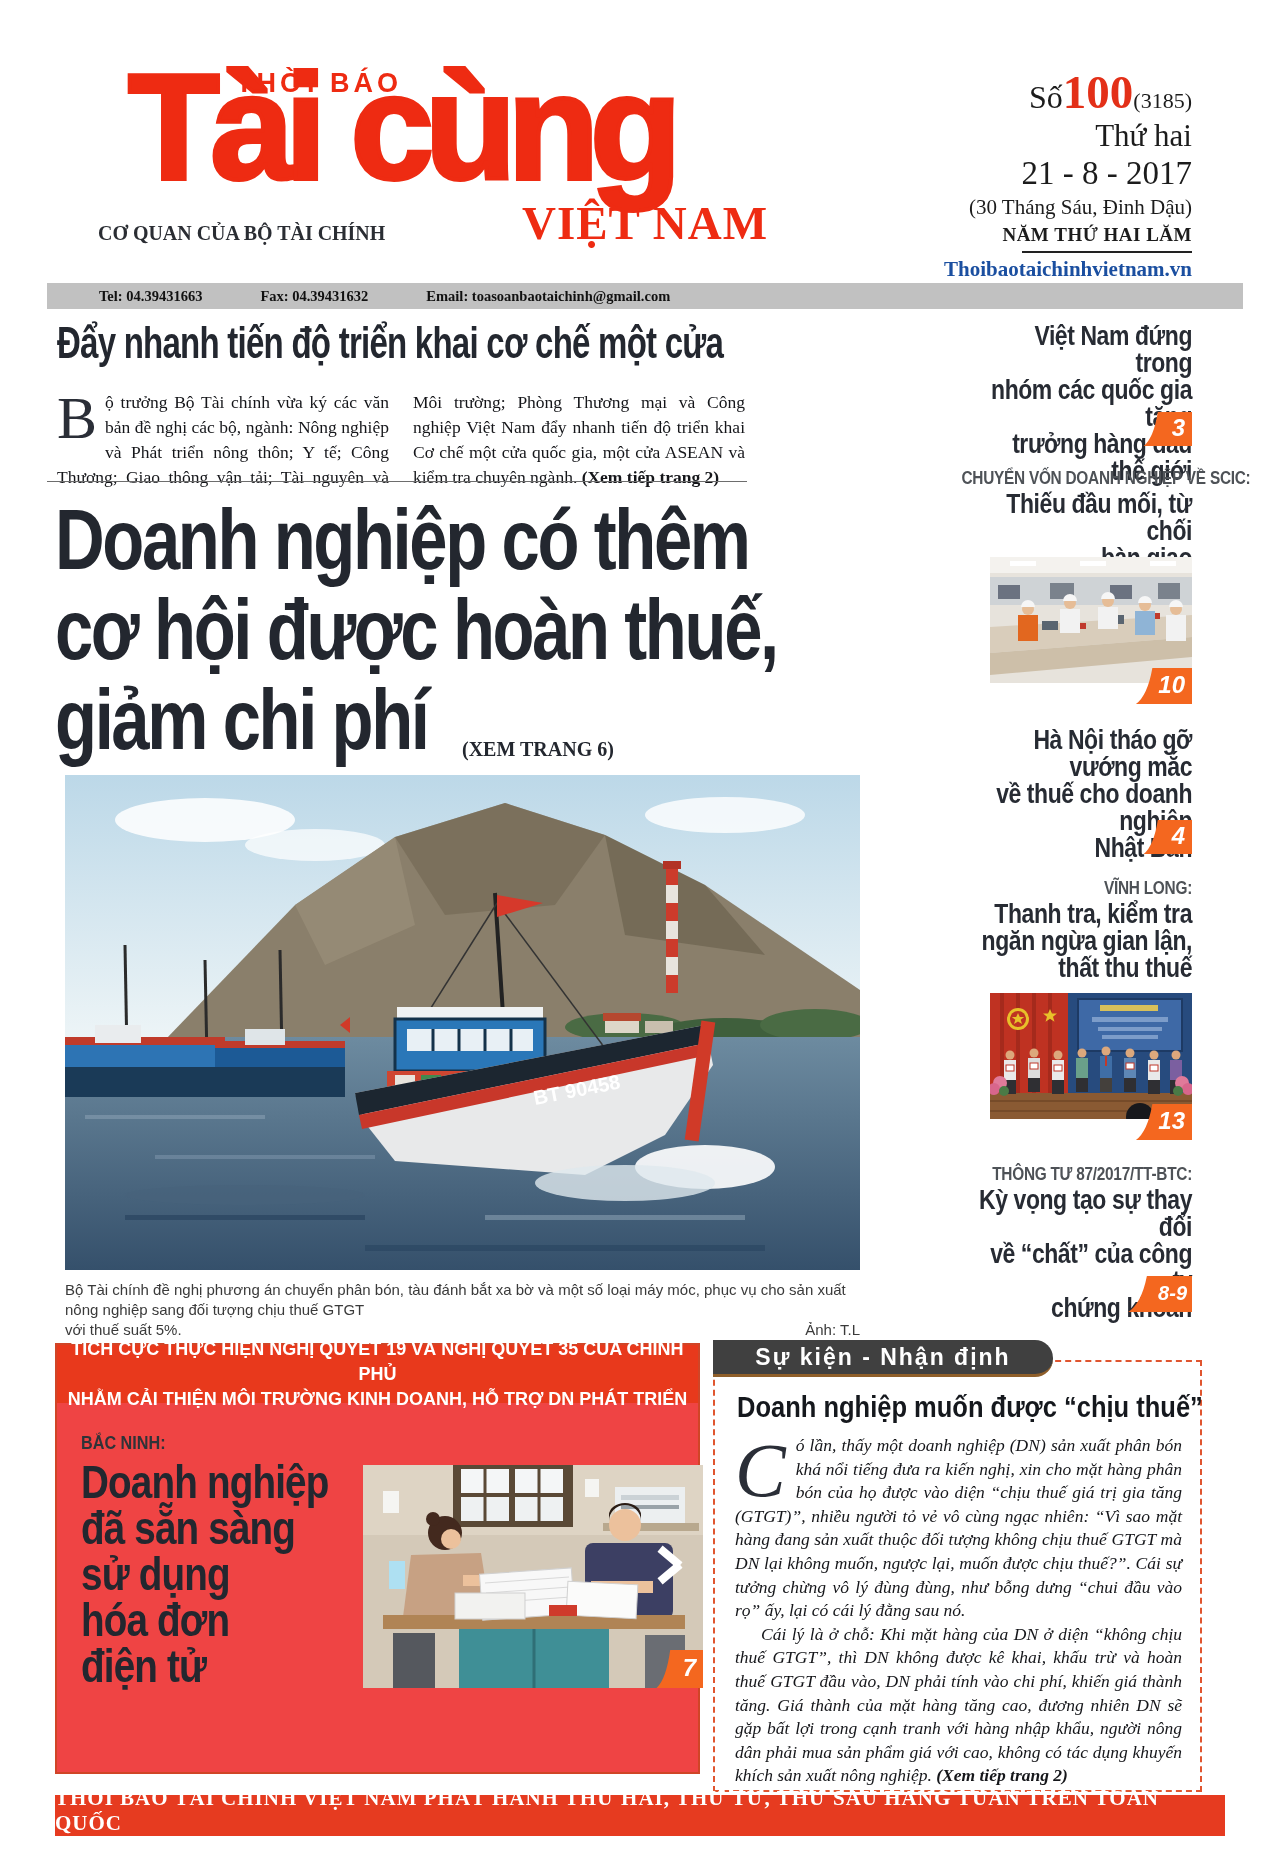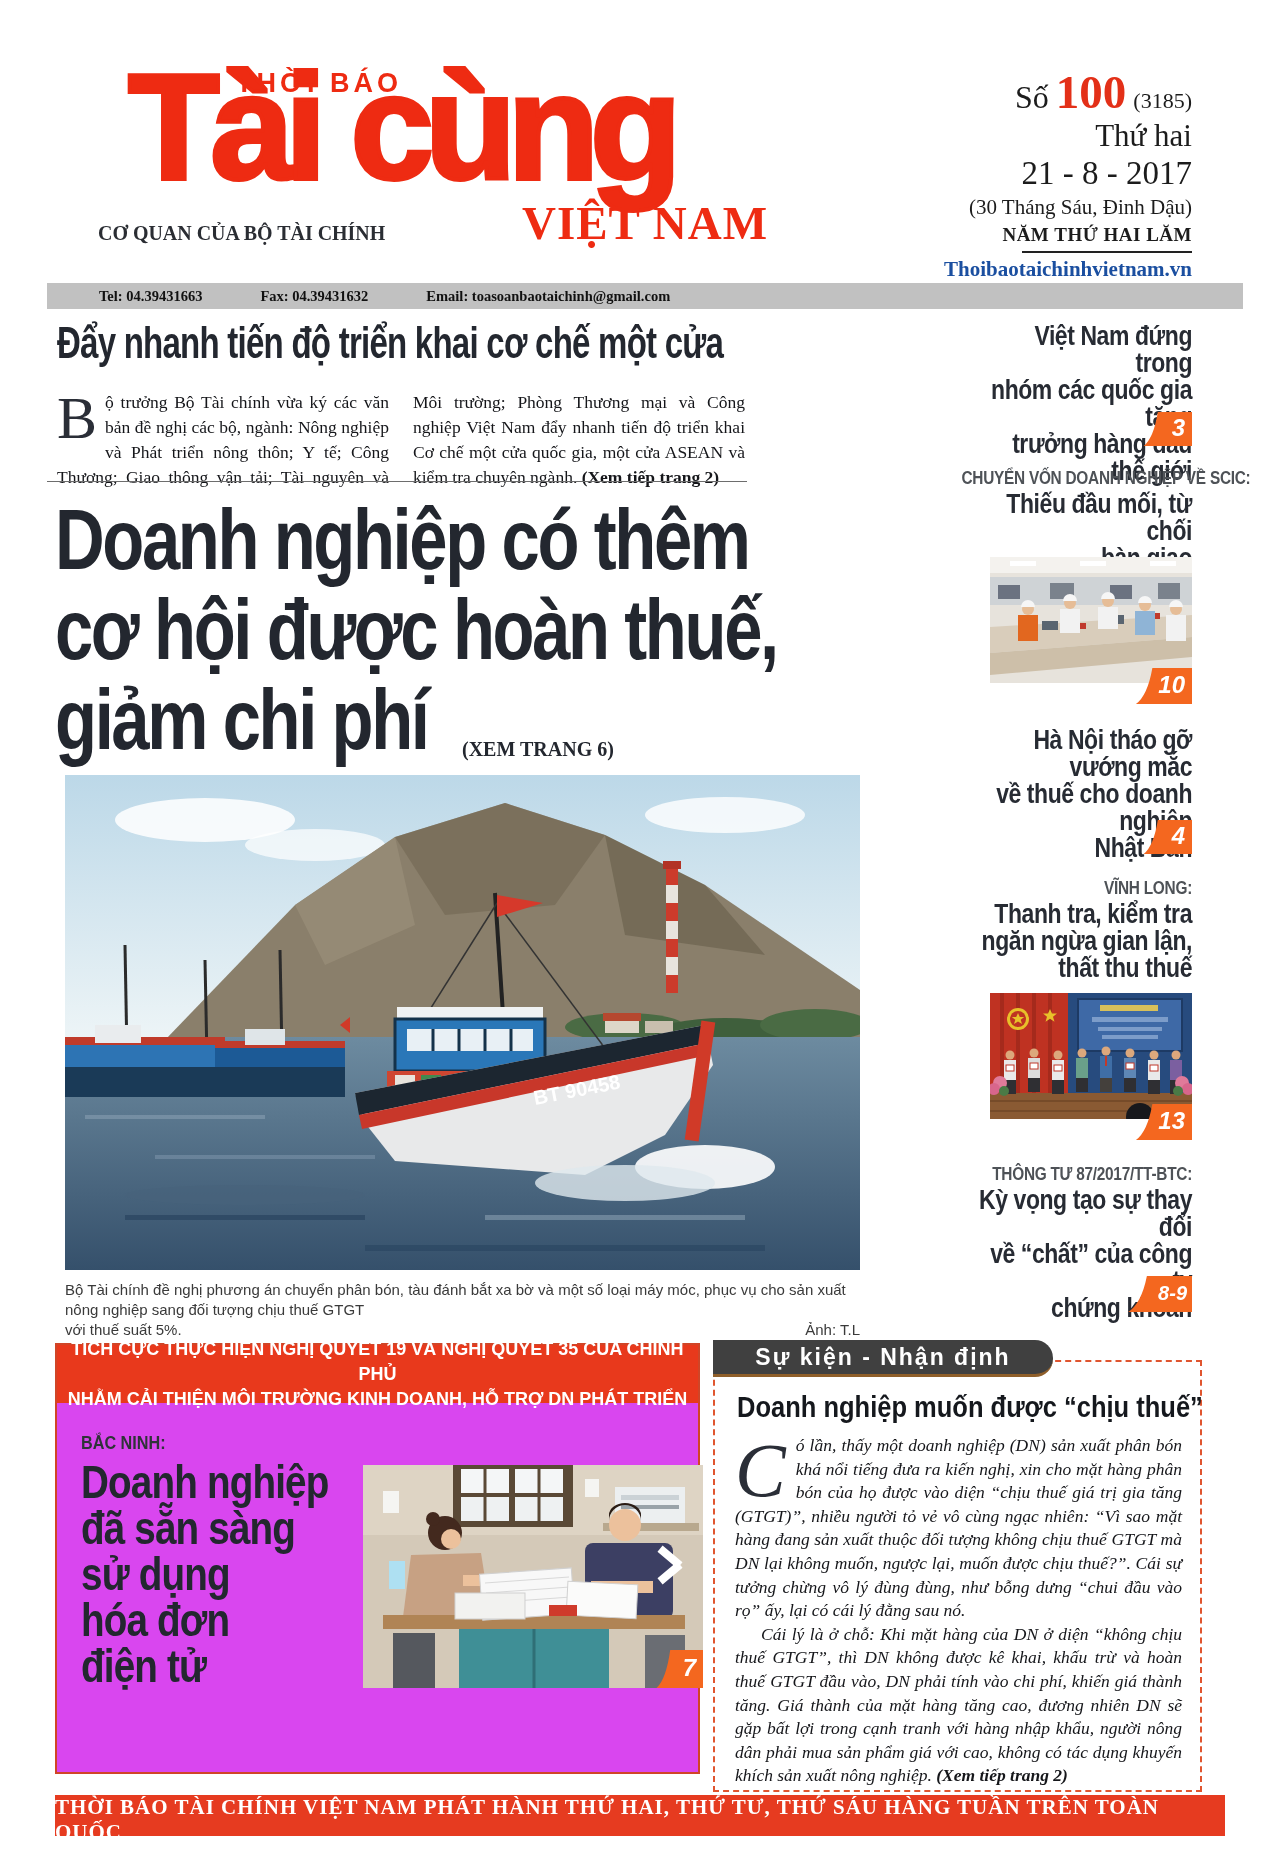--- a/index.html
+++ b/index.html
@@ -8,21 +8,21 @@
   .abs{position:absolute;}
   
   .mh-small{font-weight:bold;color:#ee2b12;font-size:27px;letter-spacing:4px;}
   .mh-logo{font-weight:bold;color:#ee2b12;font-size:150px;line-height:150px;letter-spacing:-9px;
            -webkit-text-stroke:4px #ee2b12;}
   .mh-vn{font-family:"Liberation Serif",serif;font-weight:bold;color:#ee2b12;font-size:47px;letter-spacing:1px;}
   .mh-tag{font-family:"Liberation Serif",serif;font-weight:bold;color:#2a2d33;font-size:21px;
           transform:scaleX(.95);transform-origin:0 50%;white-space:nowrap;}
   
   .issue{width:260px;text-align:right;font-family:"Liberation Serif",serif;color:#1c1c1c;}
-  .iss-row1{display:flex;justify-content:flex-end;align-items:baseline;gap:7px;}
+  .iss-row1{display:flex;justify-content:flex-end;align-items:baseline;}
   .iss-so{font-size:32px;}
   .iss-no{font-size:47px;font-weight:bold;color:#e33018;line-height:40px;}
   .iss-code{font-size:22px;}
   .iss-weekday{font-size:31px;margin-top:2px;text-align:right;}
   .iss-date{font-size:33px;margin-top:1px;}
   .iss-lunar{font-size:21px;margin-top:3px;}
   .iss-year{font-size:19px;font-weight:bold;margin-top:4px;letter-spacing:.5px;}
   .iss-rule{border-top:2px solid #222;width:170px;margin:5px 0 4px auto;}
   .iss-url{font-size:21px;font-weight:bold;color:#1b4fa0;}
   
@@ -48,41 +48,41 @@
   .tag{position:absolute;}
   .tag svg{position:absolute;left:0;top:0;width:100%;height:100%;}
   .tagnum{position:absolute;right:7px;top:50%;transform:translateY(-52%);z-index:2;
           color:#fff;font-weight:bold;font-style:italic;font-size:24px;}
   .tagnum.small{font-size:20px;right:5px;}
   .ph{display:block;}
   
   .cap{width:795px;font-size:15px;line-height:20px;color:#3a3a3a;}
   .cap .row2{display:flex;justify-content:space-between;}
   
-  .blbox{width:645px;height:431px;border:2px solid #d04527;box-sizing:border-box;background:#d946ef;}
+  .blbox{width:645px;height:431px;border:2px solid #d04527;box-sizing:border-box;background:#ef4444;}
   .blbanner{height:58px;background:#e8391c;color:#fff;font-weight:bold;font-size:18px;line-height:25px;
             display:flex;flex-direction:column;justify-content:center;text-align:center;}
   .bl-kicker{font-weight:bold;font-size:18px;color:#2f3338;transform:scaleX(.9);transform-origin:0 0;white-space:nowrap;}
   .bl-title{font-size:46px;line-height:46px;font-weight:bold;color:#23272f;letter-spacing:-1px;
             transform:scaleX(.84);transform-origin:0 0;white-space:nowrap;}
   
   .ev-dash{border:2px dashed #e0552f;}
   .ev-tab{background:#404040;border-radius:0 18px 18px 0;border-bottom:3px solid #8f5f2a;
           color:#fff;font-weight:bold;font-size:23px;letter-spacing:2px;
           display:flex;align-items:center;justify-content:center;box-sizing:border-box;}
   .ev-title{font-size:30px;font-weight:bold;color:#15181d;transform:scaleX(.85);transform-origin:0 0;white-space:nowrap;}
   .ev-body{width:447px;font-family:"Liberation Serif",serif;font-style:italic;font-size:17.5px;
            line-height:23.6px;text-align:justify;color:#15161a;}
   .ev-body p{margin:0;}
   .ev-body p + p{text-indent:26px;}
   .dc-c{float:left;font-family:"Liberation Serif",serif;font-style:italic;font-size:76px;line-height:60px;
         margin:6px 10px 0 0;color:#2a2e37;}
   
   .footer{background:#e63b20;color:#fff;font-family:"Liberation Serif",serif;font-weight:bold;
-          font-size:21px;letter-spacing:1px;display:flex;align-items:flex-start;justify-content:center;}
+          font-size:21px;letter-spacing:1px;display:flex;align-items:flex-end;justify-content:center;}
 </style>
 </head>
 <body>
 
 <div id="page">
 
   <div class="abs mh-small" style="left:236px;top:68px;">THỜI BÁO</div>
   <div class="abs mh-logo" style="left:128px;top:52px;">Tài cùng</div>
   <div class="abs mh-vn" style="left:522px;top:196px;">VIỆT NAM</div>
   <div class="abs mh-tag" style="left:98px;top:221px;">CƠ QUAN CỦA BỘ TÀI CHÍNH</div>

